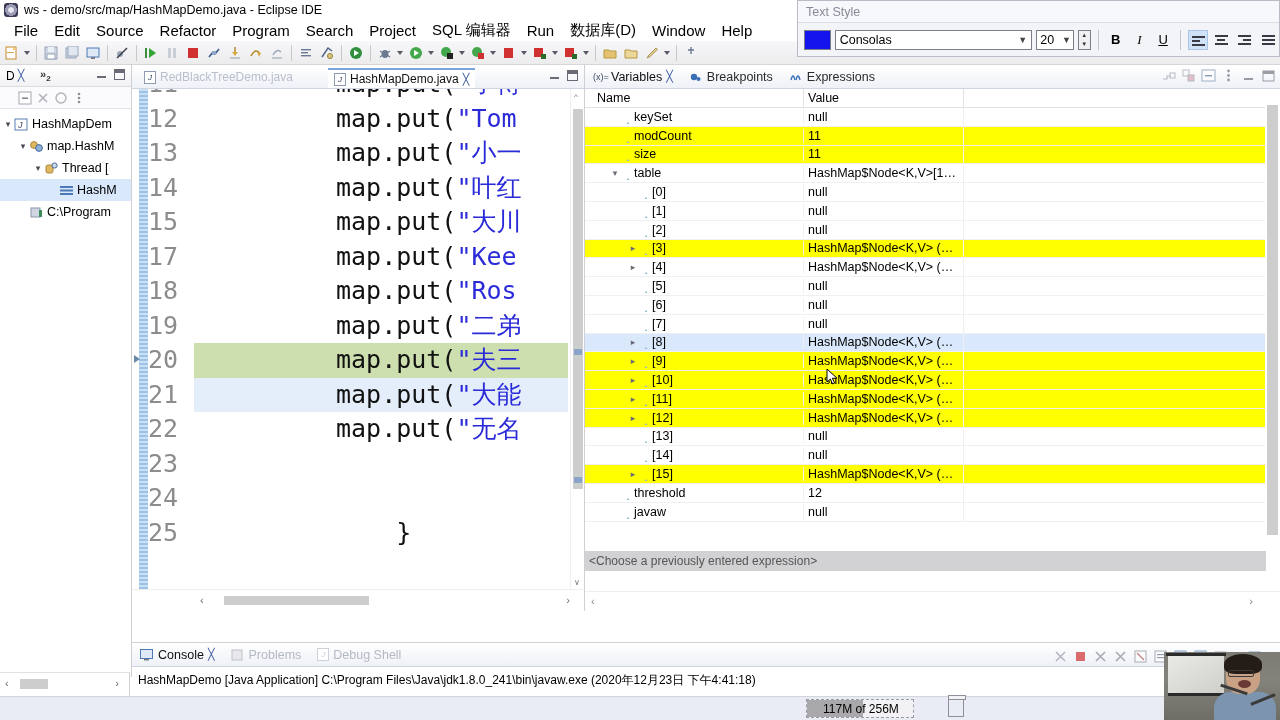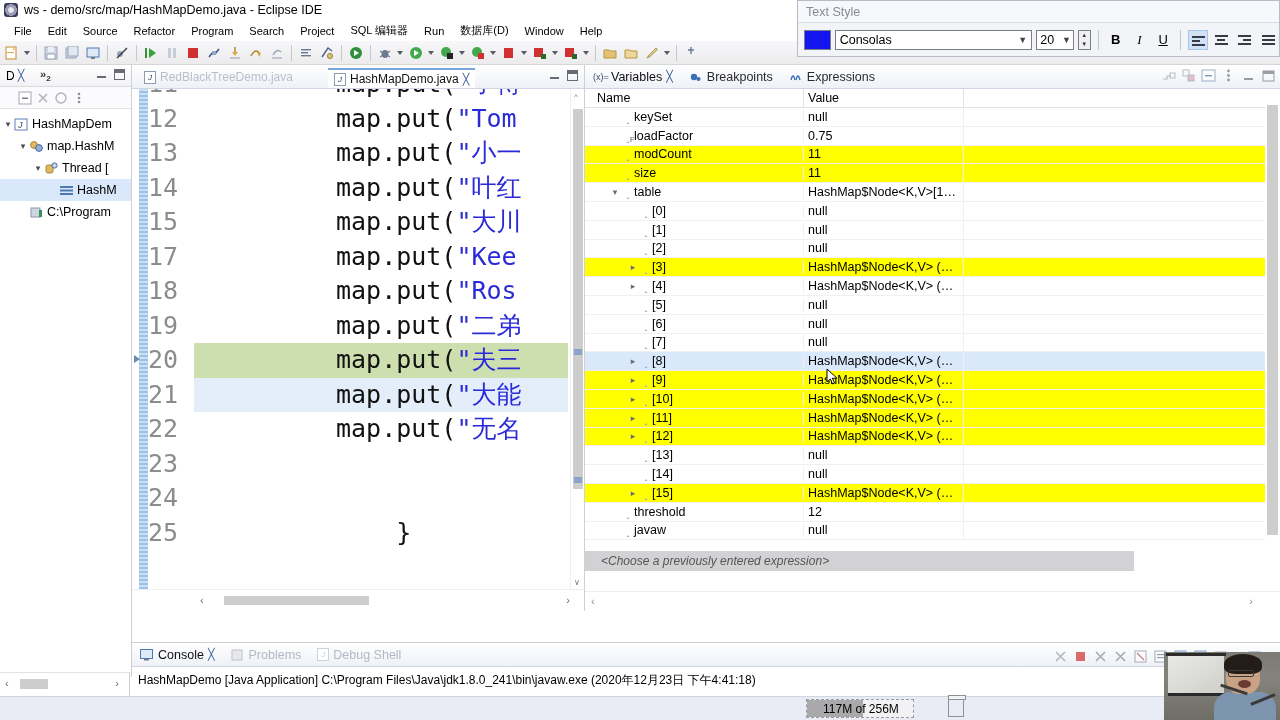--- a/index.html
+++ b/index.html
@@ -28,21 +28,21 @@
     content:""; position:absolute; left:4px; top:4px; width:6px; height:6px;
     border-radius:50%; background:#e8e8f0;
   }
 
   
   .menubar {
     position: absolute; left: 0; top: 20px; width: 1280px; height: 21px;
     background: #ffffff; display: flex; align-items: center; padding-left: 6px;
   }
   .menuitem {
-    padding: 2px 8px; font-size: 11px; color: #000; cursor: default; white-space: nowrap;
+    padding: 2px 8px; font-size: 15px; color: #000; cursor: default; white-space: nowrap;
   }
 
   
   .toolbar {
     position: absolute; left: 0; top: 41px; width: 1280px; height: 24px;
     background: linear-gradient(#f7f7fa, #ececed);
     border-bottom: 1px solid #d6d6d8;
     display: flex; align-items: center; padding-left: 2px; gap: 1px;
   }
   .tbtn { width: 20px; height: 20px; position: relative; display:inline-block; }
@@ -160,22 +160,22 @@
   .vcell-rest { flex:1; border-left:1px solid #f0f0f2; height:100%; }
   .vexp { width:12px; text-align:center; color:#6a6a76; font-size:9px; flex:none; }
   .vtri { width:13px; flex:none; position:relative; }
   .vtri::after { content:""; position:absolute; left:3px; top:5px;
      border-left:4px solid transparent; border-right:4px solid transparent;
      border-bottom:6px solid transparent; border-bottom-color:#8fb9c9; }
   .vtri.final::before { content:"F"; position:absolute; left:9px; top:0px; font-size:7px; color:#4a4a55; }
 
   .vv-vscroll { position:absolute; right:0; top:24px; width:15px; height:477px; background:#fff; }
   .vv-vthumb { position:absolute; left:2px; top:16px; width:11px; height:430px; background:#cdcdcd; }
-  .vv-exprbar { position:absolute; left:0; bottom:40px; width:549px; height:20px;
-     background:#d2d2d4; font-size:12px; color:#555; padding-left:16px; line-height:20px;font-style:italic; }
+  .vv-exprbar { position:absolute; left:0; bottom:40px; width:681px; height:20px;
+     background:#d2d2d4; font-size:12px; color:#555; padding-left:4px; line-height:20px; }
   .vv-hscroll { position:absolute; left:0; bottom:0; width:696px; height:20px;
      background:#fff; border-top:1px solid #eee; }
   .vv-hl { position:absolute; left:6px; top:3px; font-size:11px; color:#8a8a96; }
   .vv-hr { position:absolute; right:28px; top:3px; font-size:11px; color:#8a8a96; }
 
   
   .console { position:absolute; left:132px; top:642px; width:1148px; height:85px;
     background:#fff; border-top:1px solid #cfcfd4; }
   .cons-tabrow { height:24px; position:relative; display:flex; align-items:center;
     background: linear-gradient(#ffffff,#eef1f7); border-bottom:1px solid #cfd6e2; }
@@ -705,29 +705,20 @@
     <div class="vv-rows" id="varrows">
         <div class="vrow">
           <div class="vcell-name" style="padding-left: 24px;">
             <span class="vexp"></span>
             <span class="vtri"></span>
             <span>keySet</span>
           </div>
           <div class="vcell-val">null</div>
           <div class="vcell-rest"></div>
         </div>
-        <div class="vrow">
-          <div class="vcell-name" style="padding-left: 24px;">
-            <span class="vexp"></span>
-            <span class="vtri final"></span>
-            <span>loadFactor</span>
-          </div>
-          <div class="vcell-val">0.75</div>
-          <div class="vcell-rest"></div>
-        </div>
         <div class="vrow yellow">
           <div class="vcell-name" style="padding-left: 24px;">
             <span class="vexp"></span>
             <span class="vtri"></span>
             <span>modCount</span>
           </div>
           <div class="vcell-val">11</div>
           <div class="vcell-rest"></div>
         </div>
         <div class="vrow yellow">

